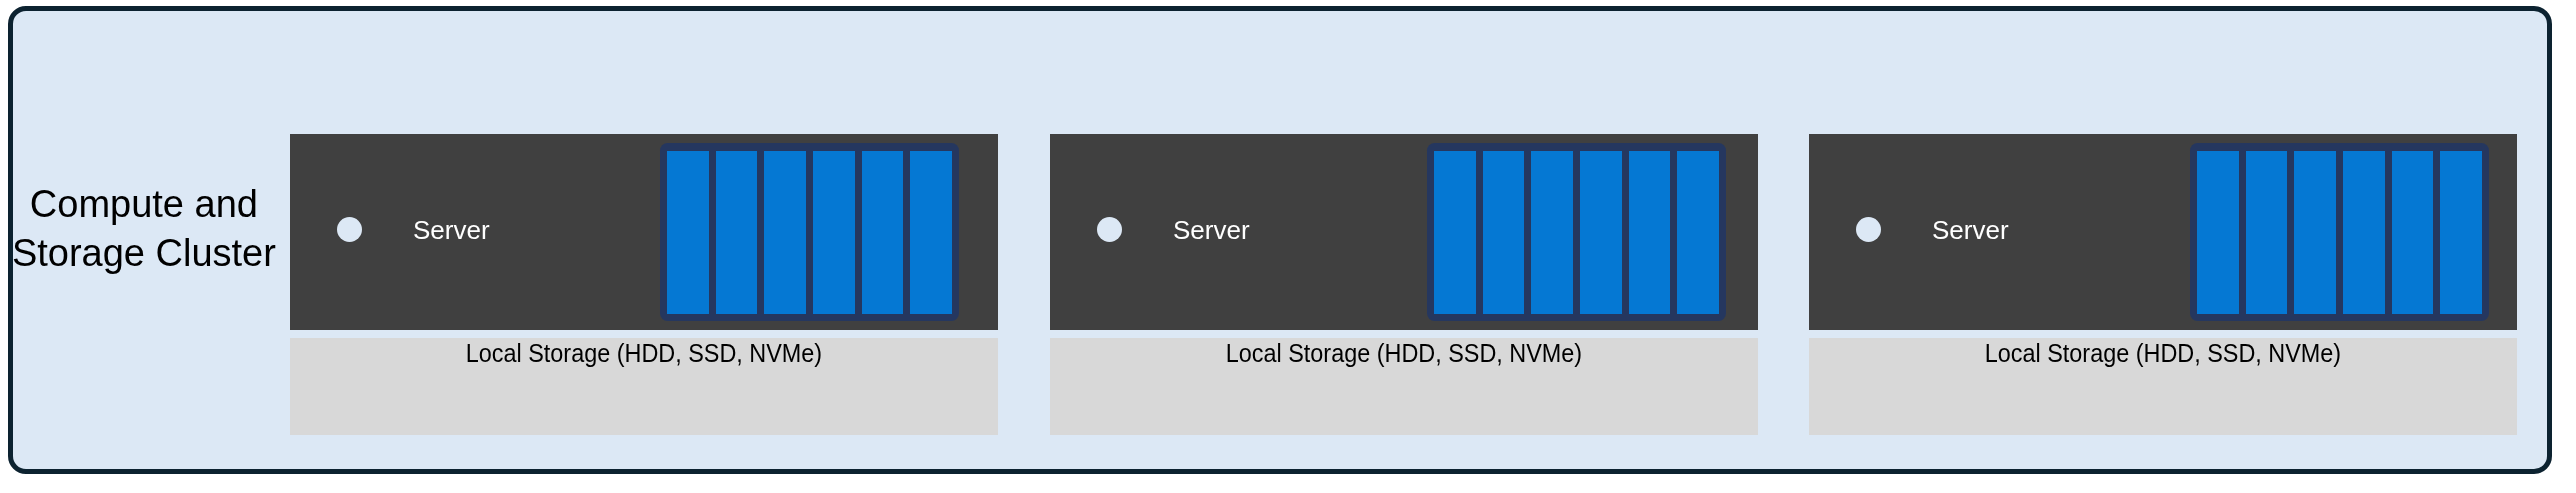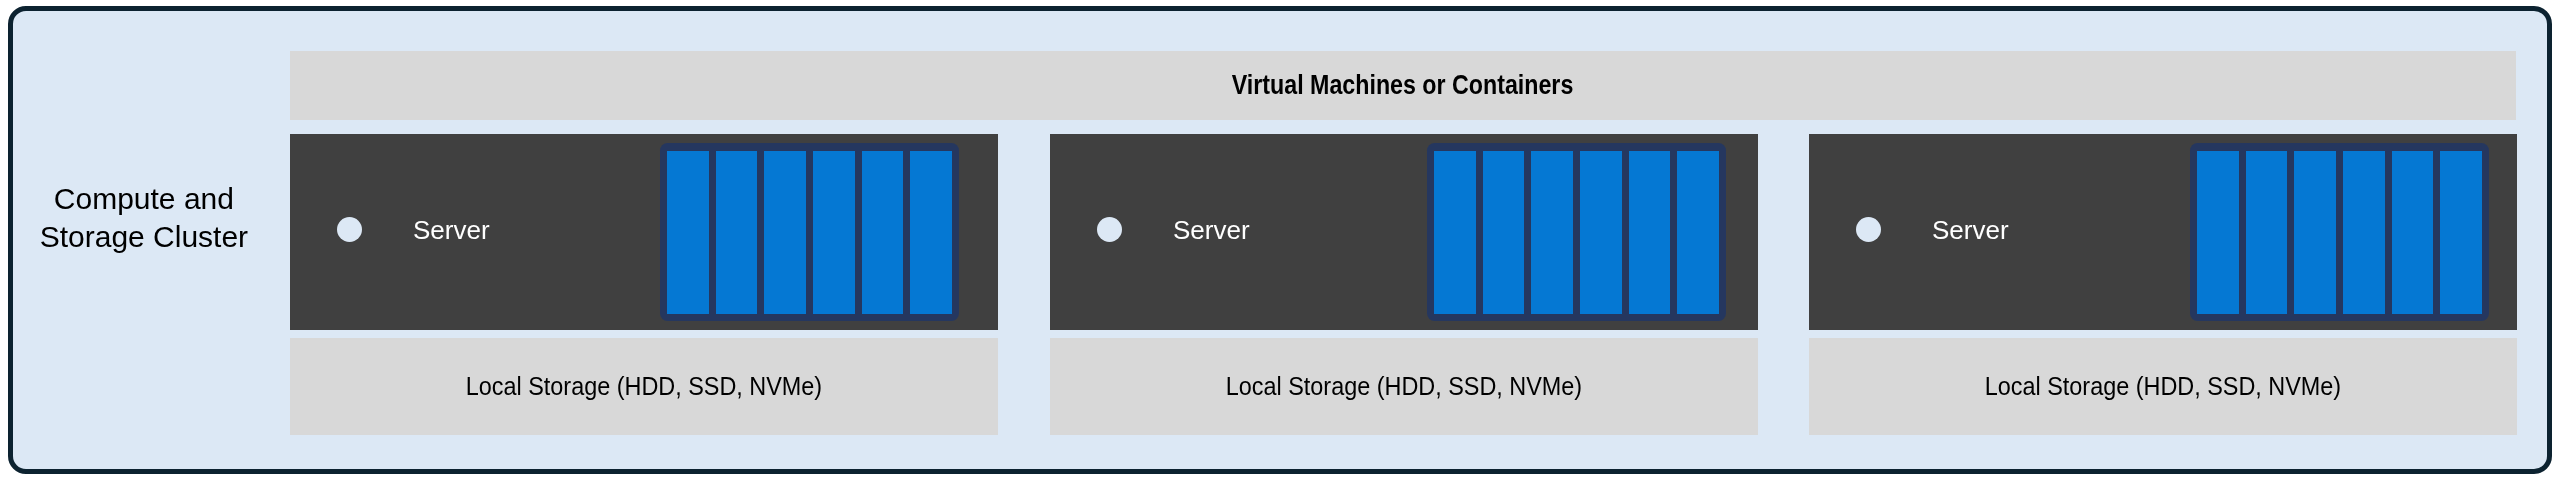--- a/index.html
+++ b/index.html
@@ -35,21 +35,21 @@
     box-sizing: border-box;
   }
 
   
   .cluster-label {
     position: absolute;
     left: 6.9px;
     top: 180px;
     width: 274px;
     text-align: center;
-    font-size: 30px;
+    font-size: 38px;
     line-height: 1.28;
     color: #000000;
     white-space: pre-line;
     letter-spacing: 0px;
   }
 
   
   .vm-banner {
     position: absolute;
     left: 290px;
@@ -135,44 +135,40 @@
 
   
   .storage-strip {
     position: absolute;
     left: 0;
     top: 204px;
     width: 708px;
     height: 97px;
     background: #D8D8D8;
     display: flex;
-    align-items: center;
     justify-content: center;
   }
   .storage-text {
     font-size: 26px;
     color: #000000;
     transform: scaleX(0.90);
     transform-origin: center center;
     white-space: nowrap;
   }
 </style>
 </head>
 <body>
 
 <div id="diagram-root">
 
   <div class="cluster-frame"></div>
 
   <div class="cluster-label">Compute and
 Storage Cluster</div>
 
-  <div class="vm-banner">
-    <span class="vm-banner-text">Virtual Machines or Containers</span>
-  </div>
 
   <div class="node-col c0">
     <div class="server-panel">
       <div class="status-led"></div>
       <div class="server-name">Server</div>
       <div class="drive-bay">
         <div class="drive"></div>
         <div class="drive"></div>
         <div class="drive"></div>
         <div class="drive"></div>

